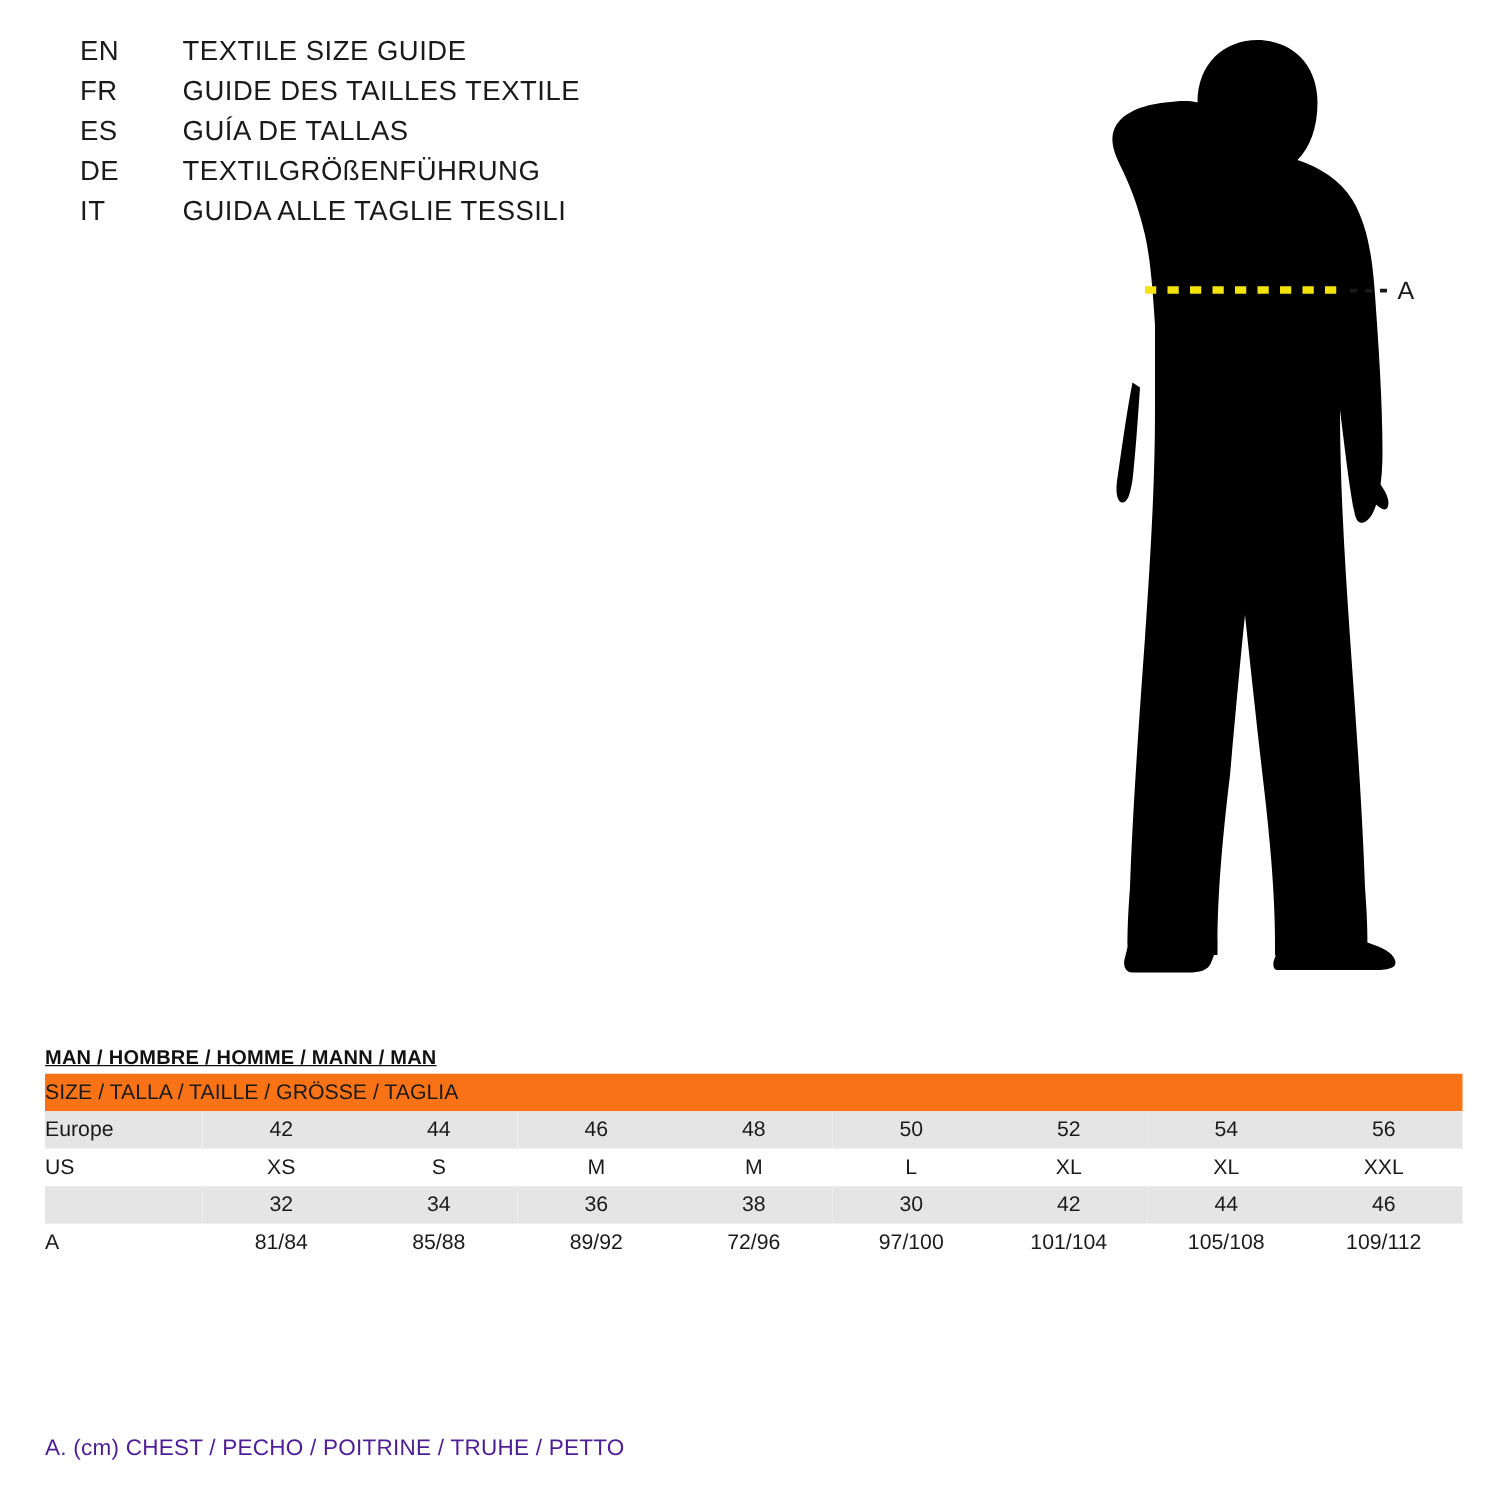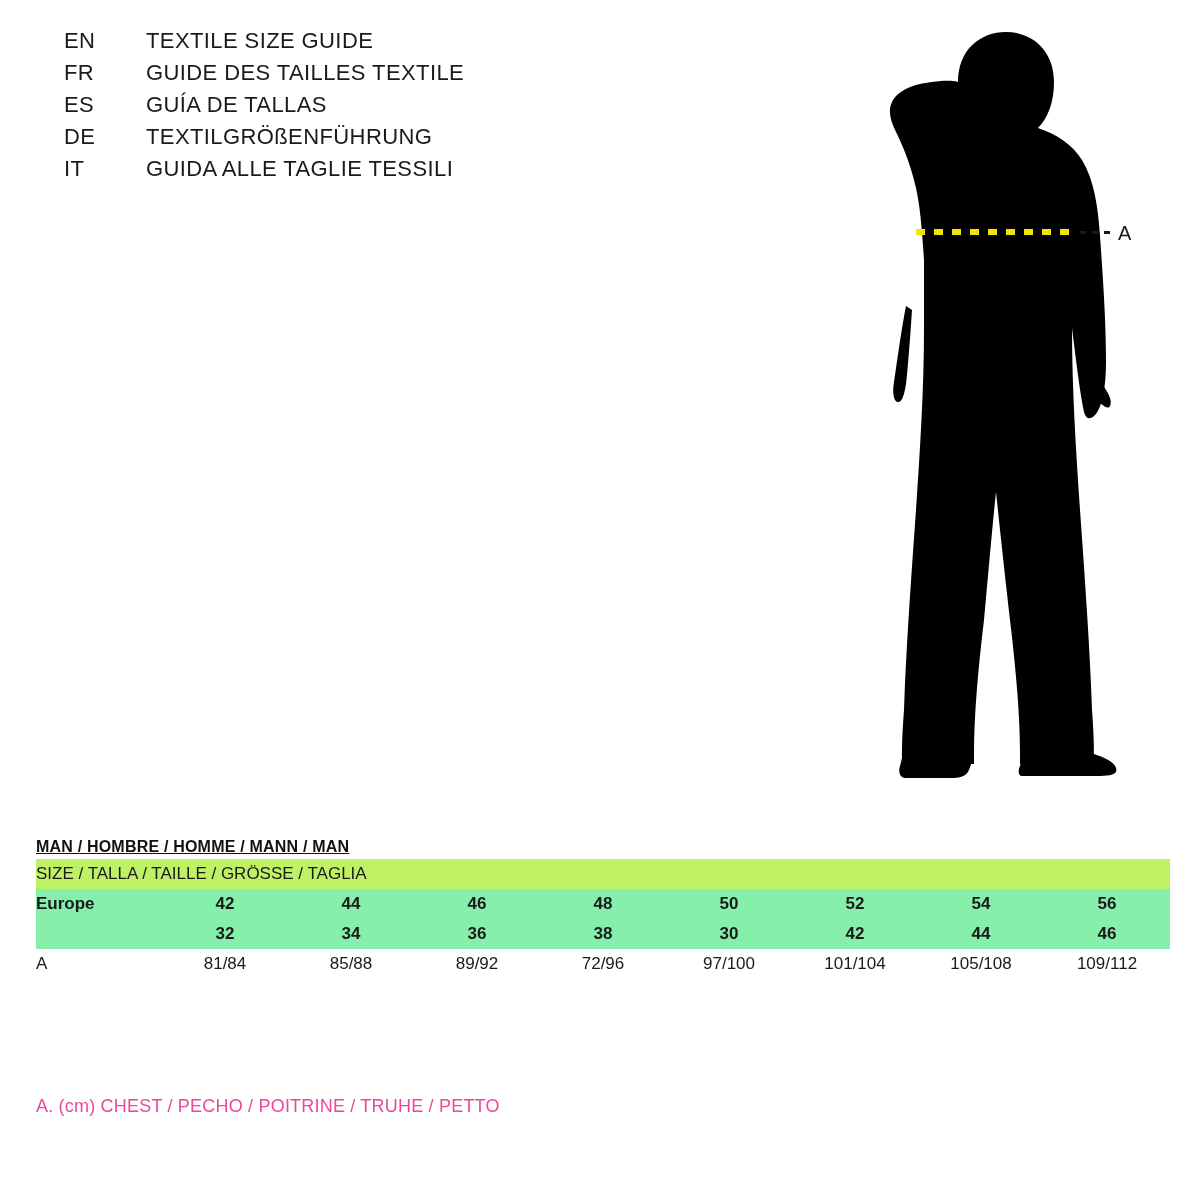--- a/index.html
+++ b/index.html
@@ -109,41 +109,41 @@
     width: 1134px;
     table-layout: fixed;
   }
   table.size-table td {
     font-size: 17px;
     color: #1a1a1a;
     height: 30px;
     padding: 0;
     vertical-align: middle;
   }
-  tr.band-grey td { background: #bef264; }
-  tr.band-light td { background: #86efac; font-weight: bold; }
+  tr.band-grey td { background: #f97316; }
+  tr.band-light td { background: #e5e5e5; }
   tr.band-white td { background: #ffffff; }
   td.label-cell {
     padding-left: 8px;
     text-align: left;
     width: 180px;
   }
   td.val-cell { text-align: center; }
   .head-row td {
     font-size: 17px;
     color: #1f1f1f;
   }
 
   .footnote {
     position: absolute;
     left: 36px;
-    top: 1096px;
+    top: 1148px;
     font-size: 18px;
     letter-spacing: 0.2px;
-    color: #ec4899;
+    color: #4c1d95;
   }
 </style>
 </head>
 <body>
 
 <div class="page">
 
   <div class="lang-block">
     <div class="lang-row">
       <span class="lang-code">EN</span>
@@ -252,20 +252,31 @@
           <td class="label-cell">Europe</td>
           <td class="val-cell">42</td>
           <td class="val-cell">44</td>
           <td class="val-cell">46</td>
           <td class="val-cell">48</td>
           <td class="val-cell">50</td>
           <td class="val-cell">52</td>
           <td class="val-cell">54</td>
           <td class="val-cell">56</td>
         </tr>
+        <tr class="band-white">
+          <td class="label-cell">US</td>
+          <td class="val-cell">XS</td>
+          <td class="val-cell">S</td>
+          <td class="val-cell">M</td>
+          <td class="val-cell">M</td>
+          <td class="val-cell">L</td>
+          <td class="val-cell">XL</td>
+          <td class="val-cell">XL</td>
+          <td class="val-cell">XXL</td>
+        </tr>
         <tr class="band-light">
           <td class="label-cell"></td>
           <td class="val-cell">32</td>
           <td class="val-cell">34</td>
           <td class="val-cell">36</td>
           <td class="val-cell">38</td>
           <td class="val-cell">30</td>
           <td class="val-cell">42</td>
           <td class="val-cell">44</td>
           <td class="val-cell">46</td>

